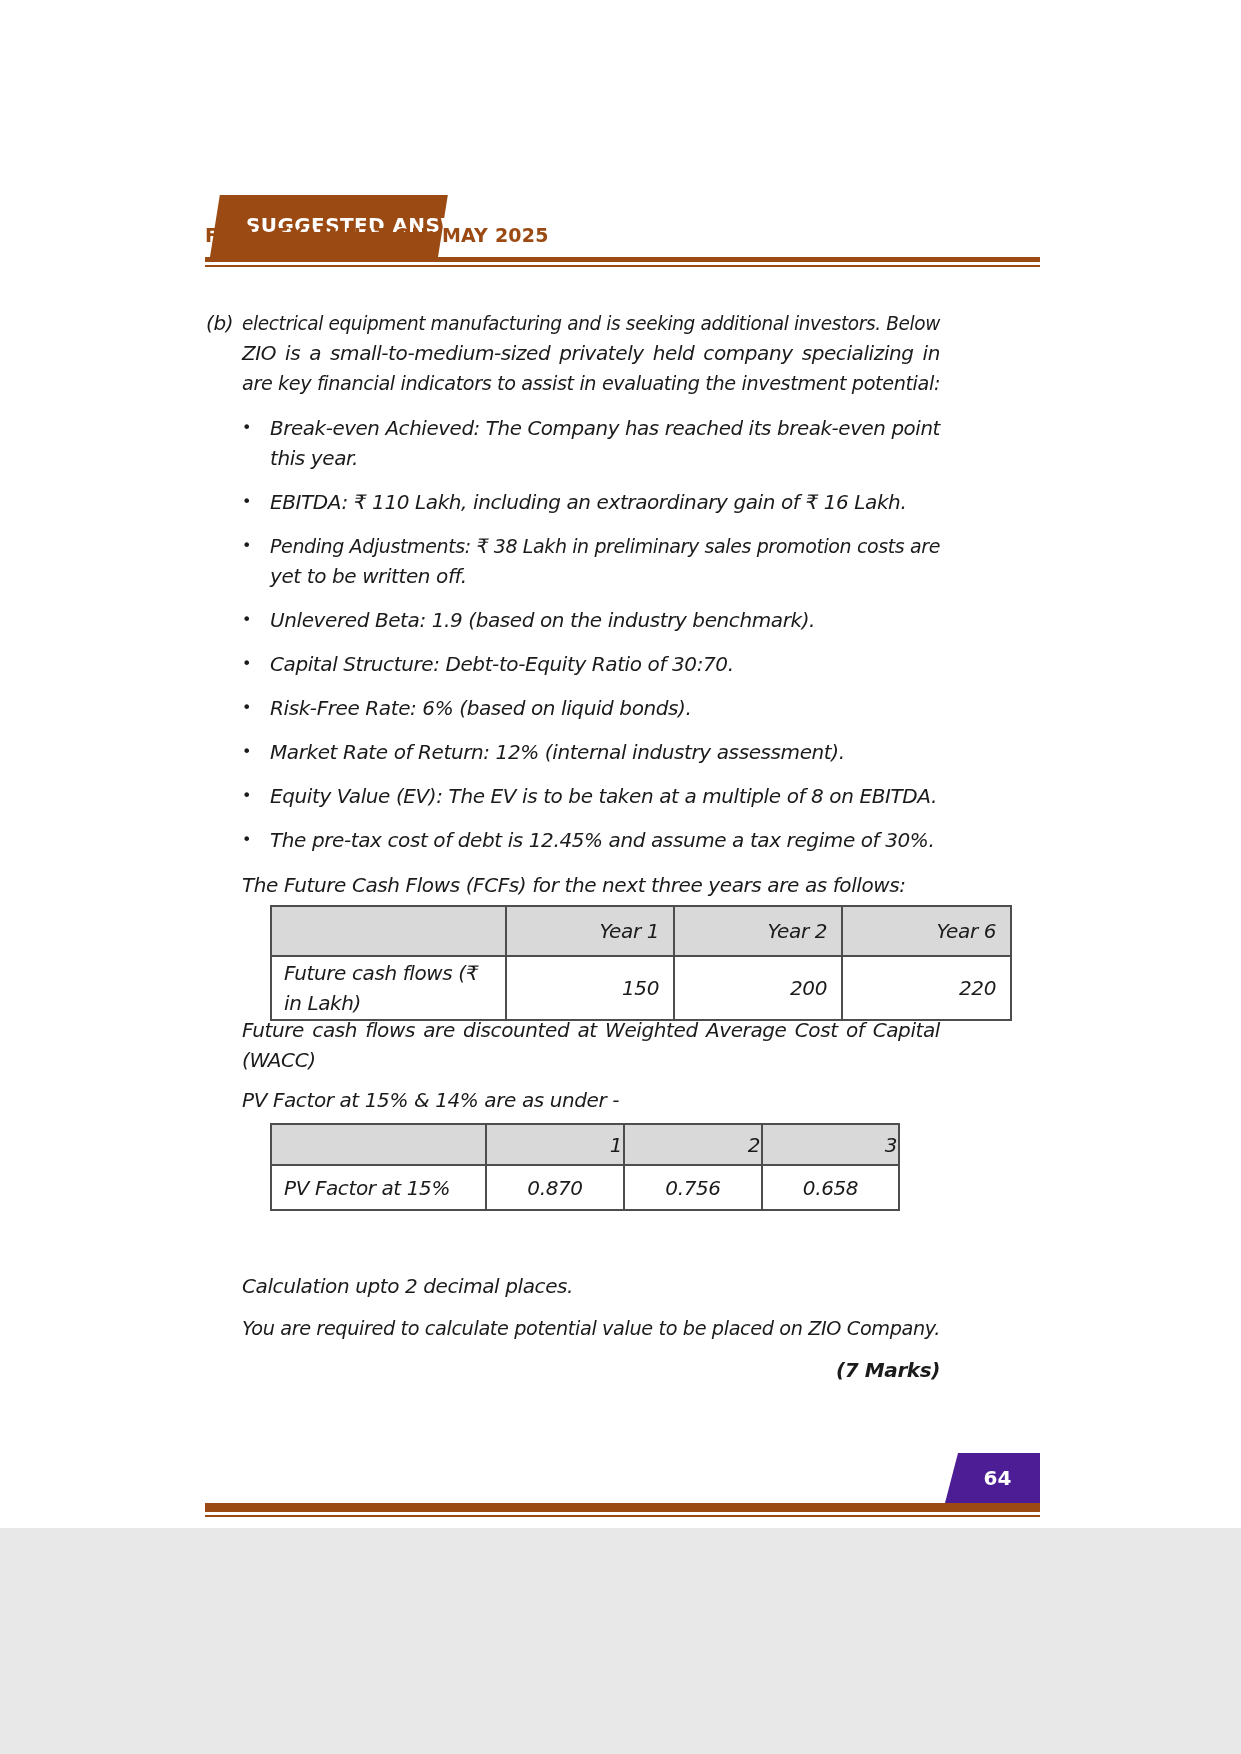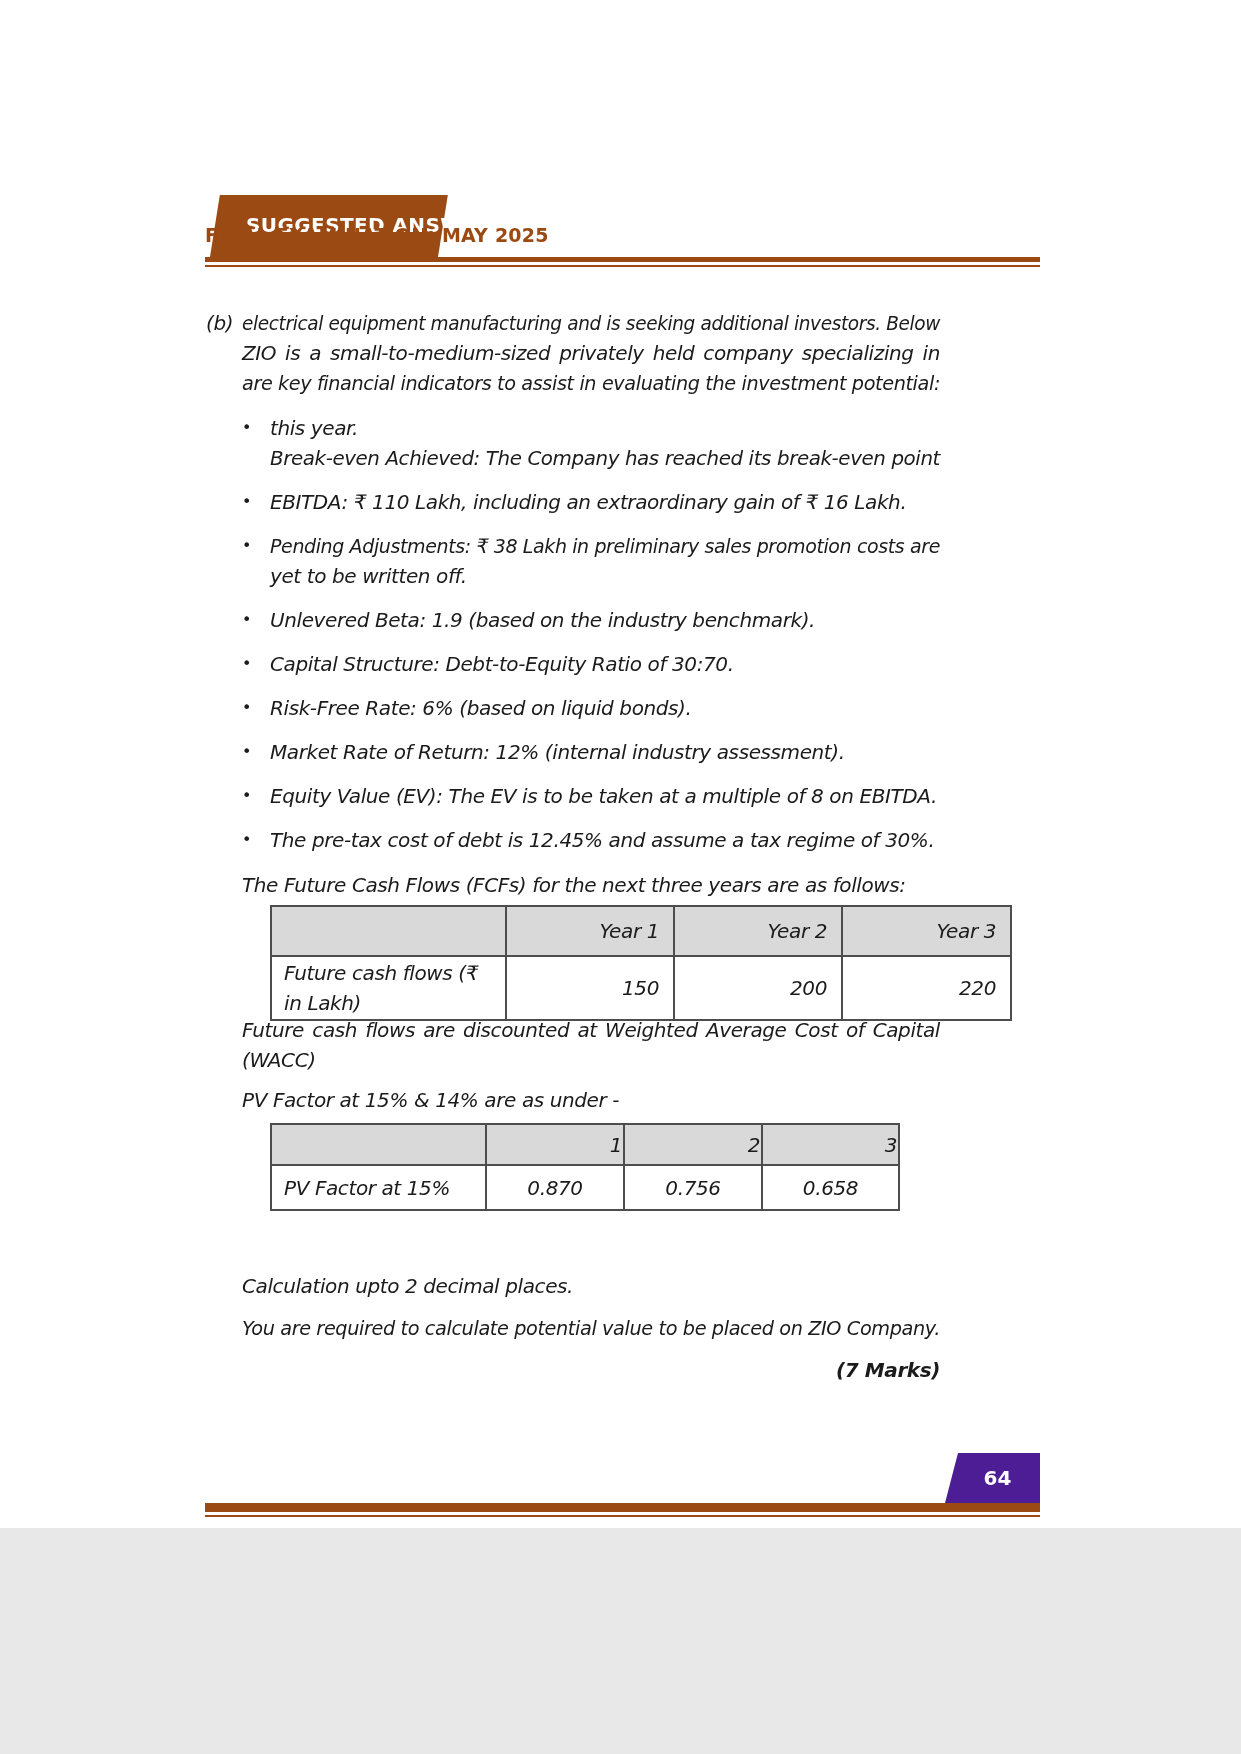--- a/index.html
+++ b/index.html
@@ -86,22 +86,22 @@
         <div class="ln just">
           <span class="jtxt" style="display: block; width: 698px; white-space: normal; text-align-last: justify;">ZIO is a small-to-medium-sized privately held company specializing in</span>
         </div>
         <div class="ln"><span class="jtxt" style="transform: scaleX(0.961081);">are key financial indicators to assist in evaluating the investment potential:</span></div>
       </div>
 
     <div class="bullets">
         <div class="bullet-item">
           <span class="bullet-glyph">•</span>
           <div class="bullet-body">
+            <div class="ln just"><span class="jtxt" style="transform: scaleX(0.991927);">Break-even Achieved: The Company has reached its break-even point</span></div>
             <div class="ln"><span class="jtxt">this year.</span></div>
-            <div class="ln just"><span class="jtxt" style="transform: scaleX(0.991927);">Break-even Achieved: The Company has reached its break-even point</span></div>
           </div>
         </div>
         <div class="bullet-item">
           <span class="bullet-glyph">•</span>
           <div class="bullet-body">
             <div class="ln"><span class="jtxt">EBITDA: ₹ 110 Lakh, including an extraordinary gain of ₹ 16 Lakh.</span></div>
           </div>
         </div>
         <div class="bullet-item">
           <span class="bullet-glyph">•</span>
@@ -157,21 +157,21 @@
           <col class="c0">
           <col class="c1">
           <col class="c2">
           <col class="c3">
         </colgroup>
     <thead>
           <tr>
             <th></th>
             <th>Year 1</th>
             <th>Year 2</th>
-            <th>Year 3</th>
+            <th>Year 6</th>
           </tr>
         </thead>
         <tbody>
           <tr>
             <td>Future cash flows (₹ in Lakh)</td>
             <td>150</td>
             <td>200</td>
             <td>220</td>
           </tr>
         </tbody>

